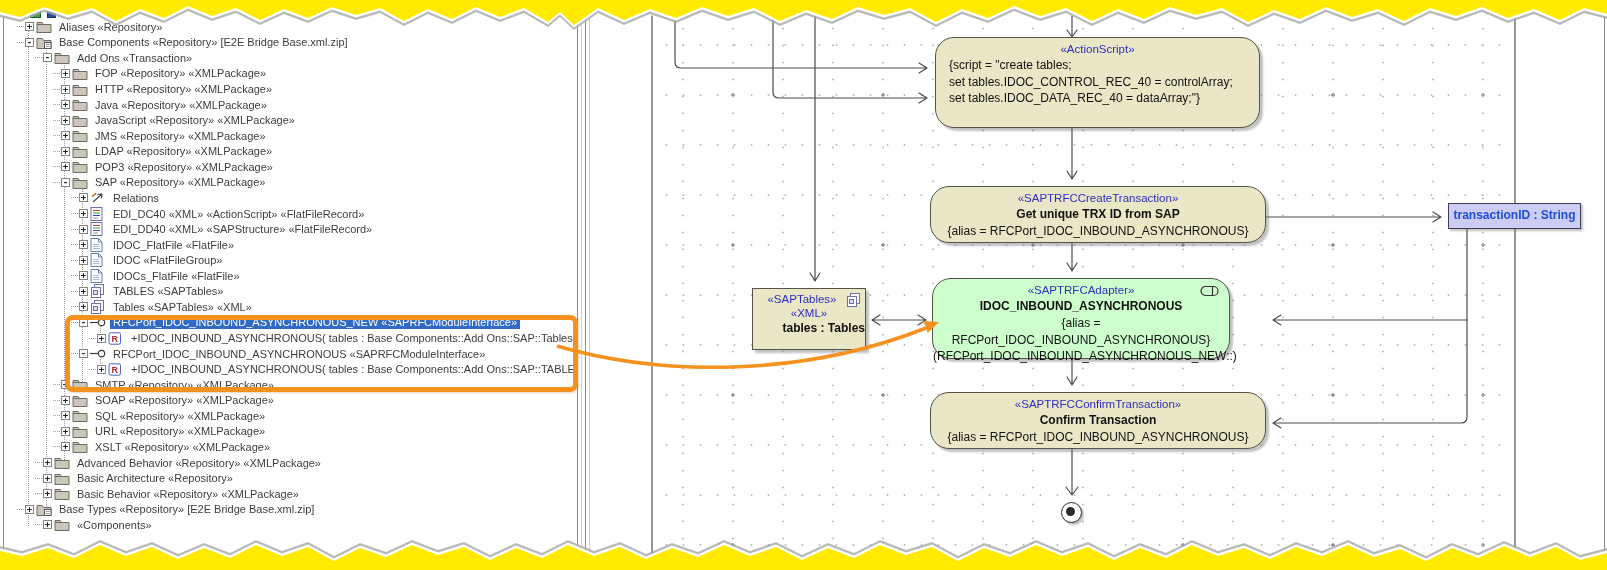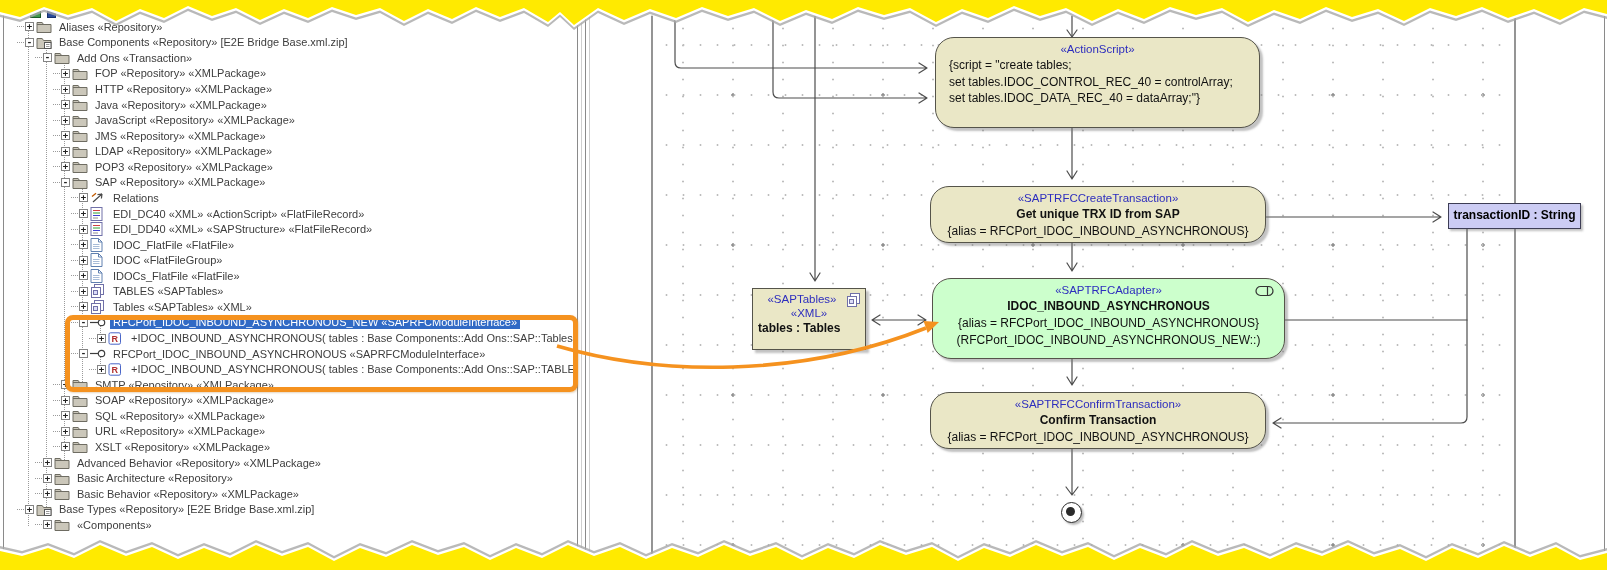--- a/index.html
+++ b/index.html
@@ -29,24 +29,24 @@
   svg.edges{position:absolute;left:0;top:0;z-index:2;pointer-events:none;}
   .node{position:absolute;box-sizing:border-box;border:1.4px solid #55544a;background:#eae7c6;
         border-radius:19px;box-shadow:3px 3px 2px rgba(120,120,120,.45);
         text-align:center;font-size:12px;color:#111;z-index:4;}
   .node .st{color:#2d2dbe;font-size:11.5px;padding-top:4px;line-height:15px;}
   .node .ti{font-weight:bold;line-height:17px;}
   .node .ln{line-height:16.5px;}
   .as-body .ln{text-align:left;padding-left:13px;}
   .adapter{background:#ccffcc;}
   .objnode{border-radius:0;}
-  .objnode .name{font-weight:bold;text-align:left;padding-left:5px;line-height:17px;}
+  .objnode .name{font-weight:bold;text-align:right;padding-left:5px;line-height:17px;}
   .pin{position:absolute;box-sizing:border-box;background:#ccccf4;border:1.5px solid #3d3d55;
        font-weight:bold;font-size:12px;text-align:center;line-height:23px;
-       box-shadow:2px 2px 2px rgba(120,120,120,.45);z-index:4;color:#000000;}
+       box-shadow:2px 2px 2px rgba(120,120,120,.45);z-index:4;color:#1d4ed8;}
   .finalO{position:absolute;left:1061px;top:502px;width:21px;height:21px;border:1.7px solid #2b2b2b;
           border-radius:50%;background:#fff;box-shadow:2px 2px 2px rgba(120,120,120,.5);
           box-sizing:border-box;z-index:4;}
   .finalI{position:absolute;left:4.2px;top:4.2px;width:9px;height:9px;border-radius:50%;background:#2b2b2b;}
   .adico{position:absolute;right:8px;top:6px;}
   .tbico{position:absolute;right:4px;top:4px;}
   
   .anno{position:absolute;left:65px;top:315px;width:513px;height:77px;border:5px solid #f5921f;
         border-radius:8px;box-sizing:border-box;z-index:6;box-shadow:1px 1px 2px rgba(150,90,0,.25);}
   svg.anno-curve{position:absolute;left:0;top:0;z-index:6;pointer-events:none;}
@@ -499,21 +499,21 @@
     <div class="st" style="padding-top:3px;line-height:14px;padding-right:14px">«SAPTables»</div>
     <div class="st" style="padding-top:0;line-height:14px">«XML»</div>
     <div class="name">tables : Tables</div>
     <svg class="tbico" width="15" height="14">
       <rect x="4.5" y="0.5" width="9" height="10" fill="#fff" stroke="#7070a8"></rect>
       <rect x="1.5" y="3.5" width="9" height="10" fill="#fff" stroke="#7070a8"></rect>
       <rect x="3.5" y="6.5" width="4" height="4" fill="#dcdcf8" stroke="#7070a8"></rect>
     </svg>
   </div>
 
-  <div class="node adapter" id="n-ad" style="left:932px;top:278px;width:353px;height:81px">
+  <div class="node adapter" id="n-ad" style="left:932px;top:278px;width:298px;height:81px">
     <div class="st">«SAPTRFCAdapter»</div>
     <div class="ti">IDOC_INBOUND_ASYNCHRONOUS</div>
     <div class="ln">{alias = RFCPort_IDOC_INBOUND_ASYNCHRONOUS}</div>
     <div class="ln">(RFCPort_IDOC_INBOUND_ASYNCHRONOUS_NEW::)</div>
     <svg class="adico" width="21" height="12">
       <rect x="1" y="1.5" width="17" height="9" rx="4.5" fill="none" stroke="#333" stroke-width="1.2"></rect>
       <path d="M12.5,1.5 V10.5" stroke="#333" stroke-width="1.2"></path>
     </svg>
   </div>
 

